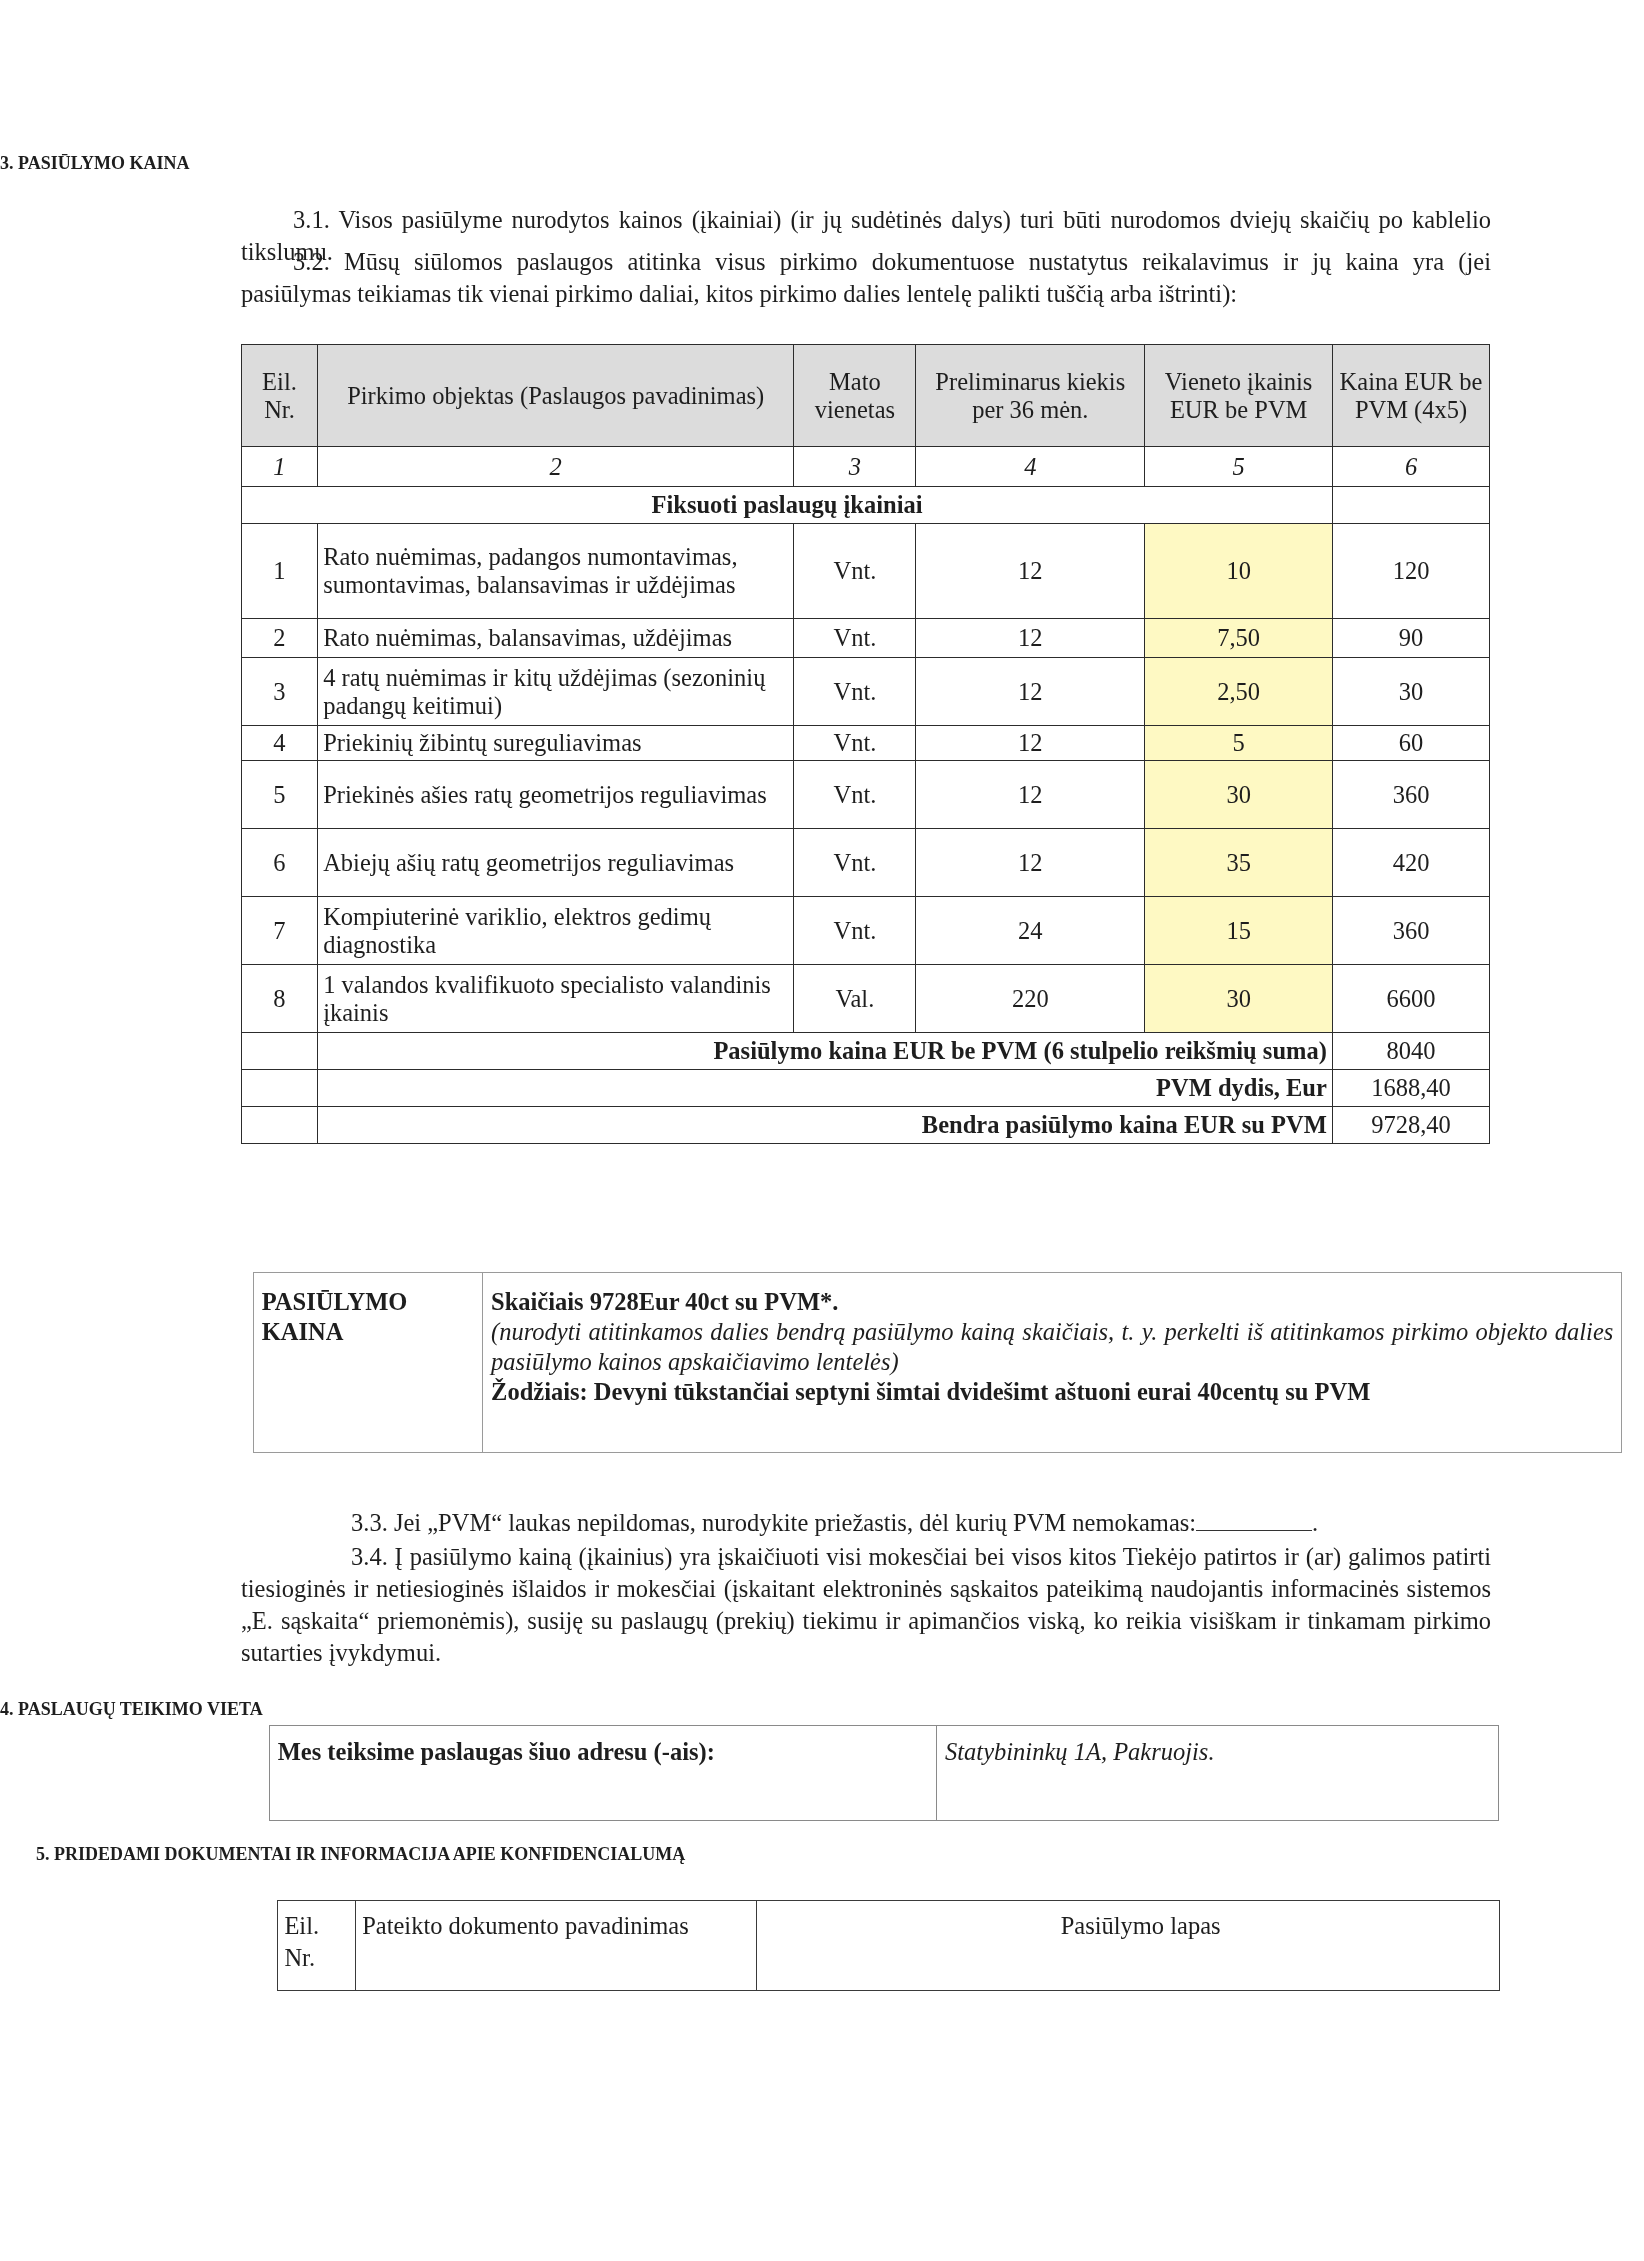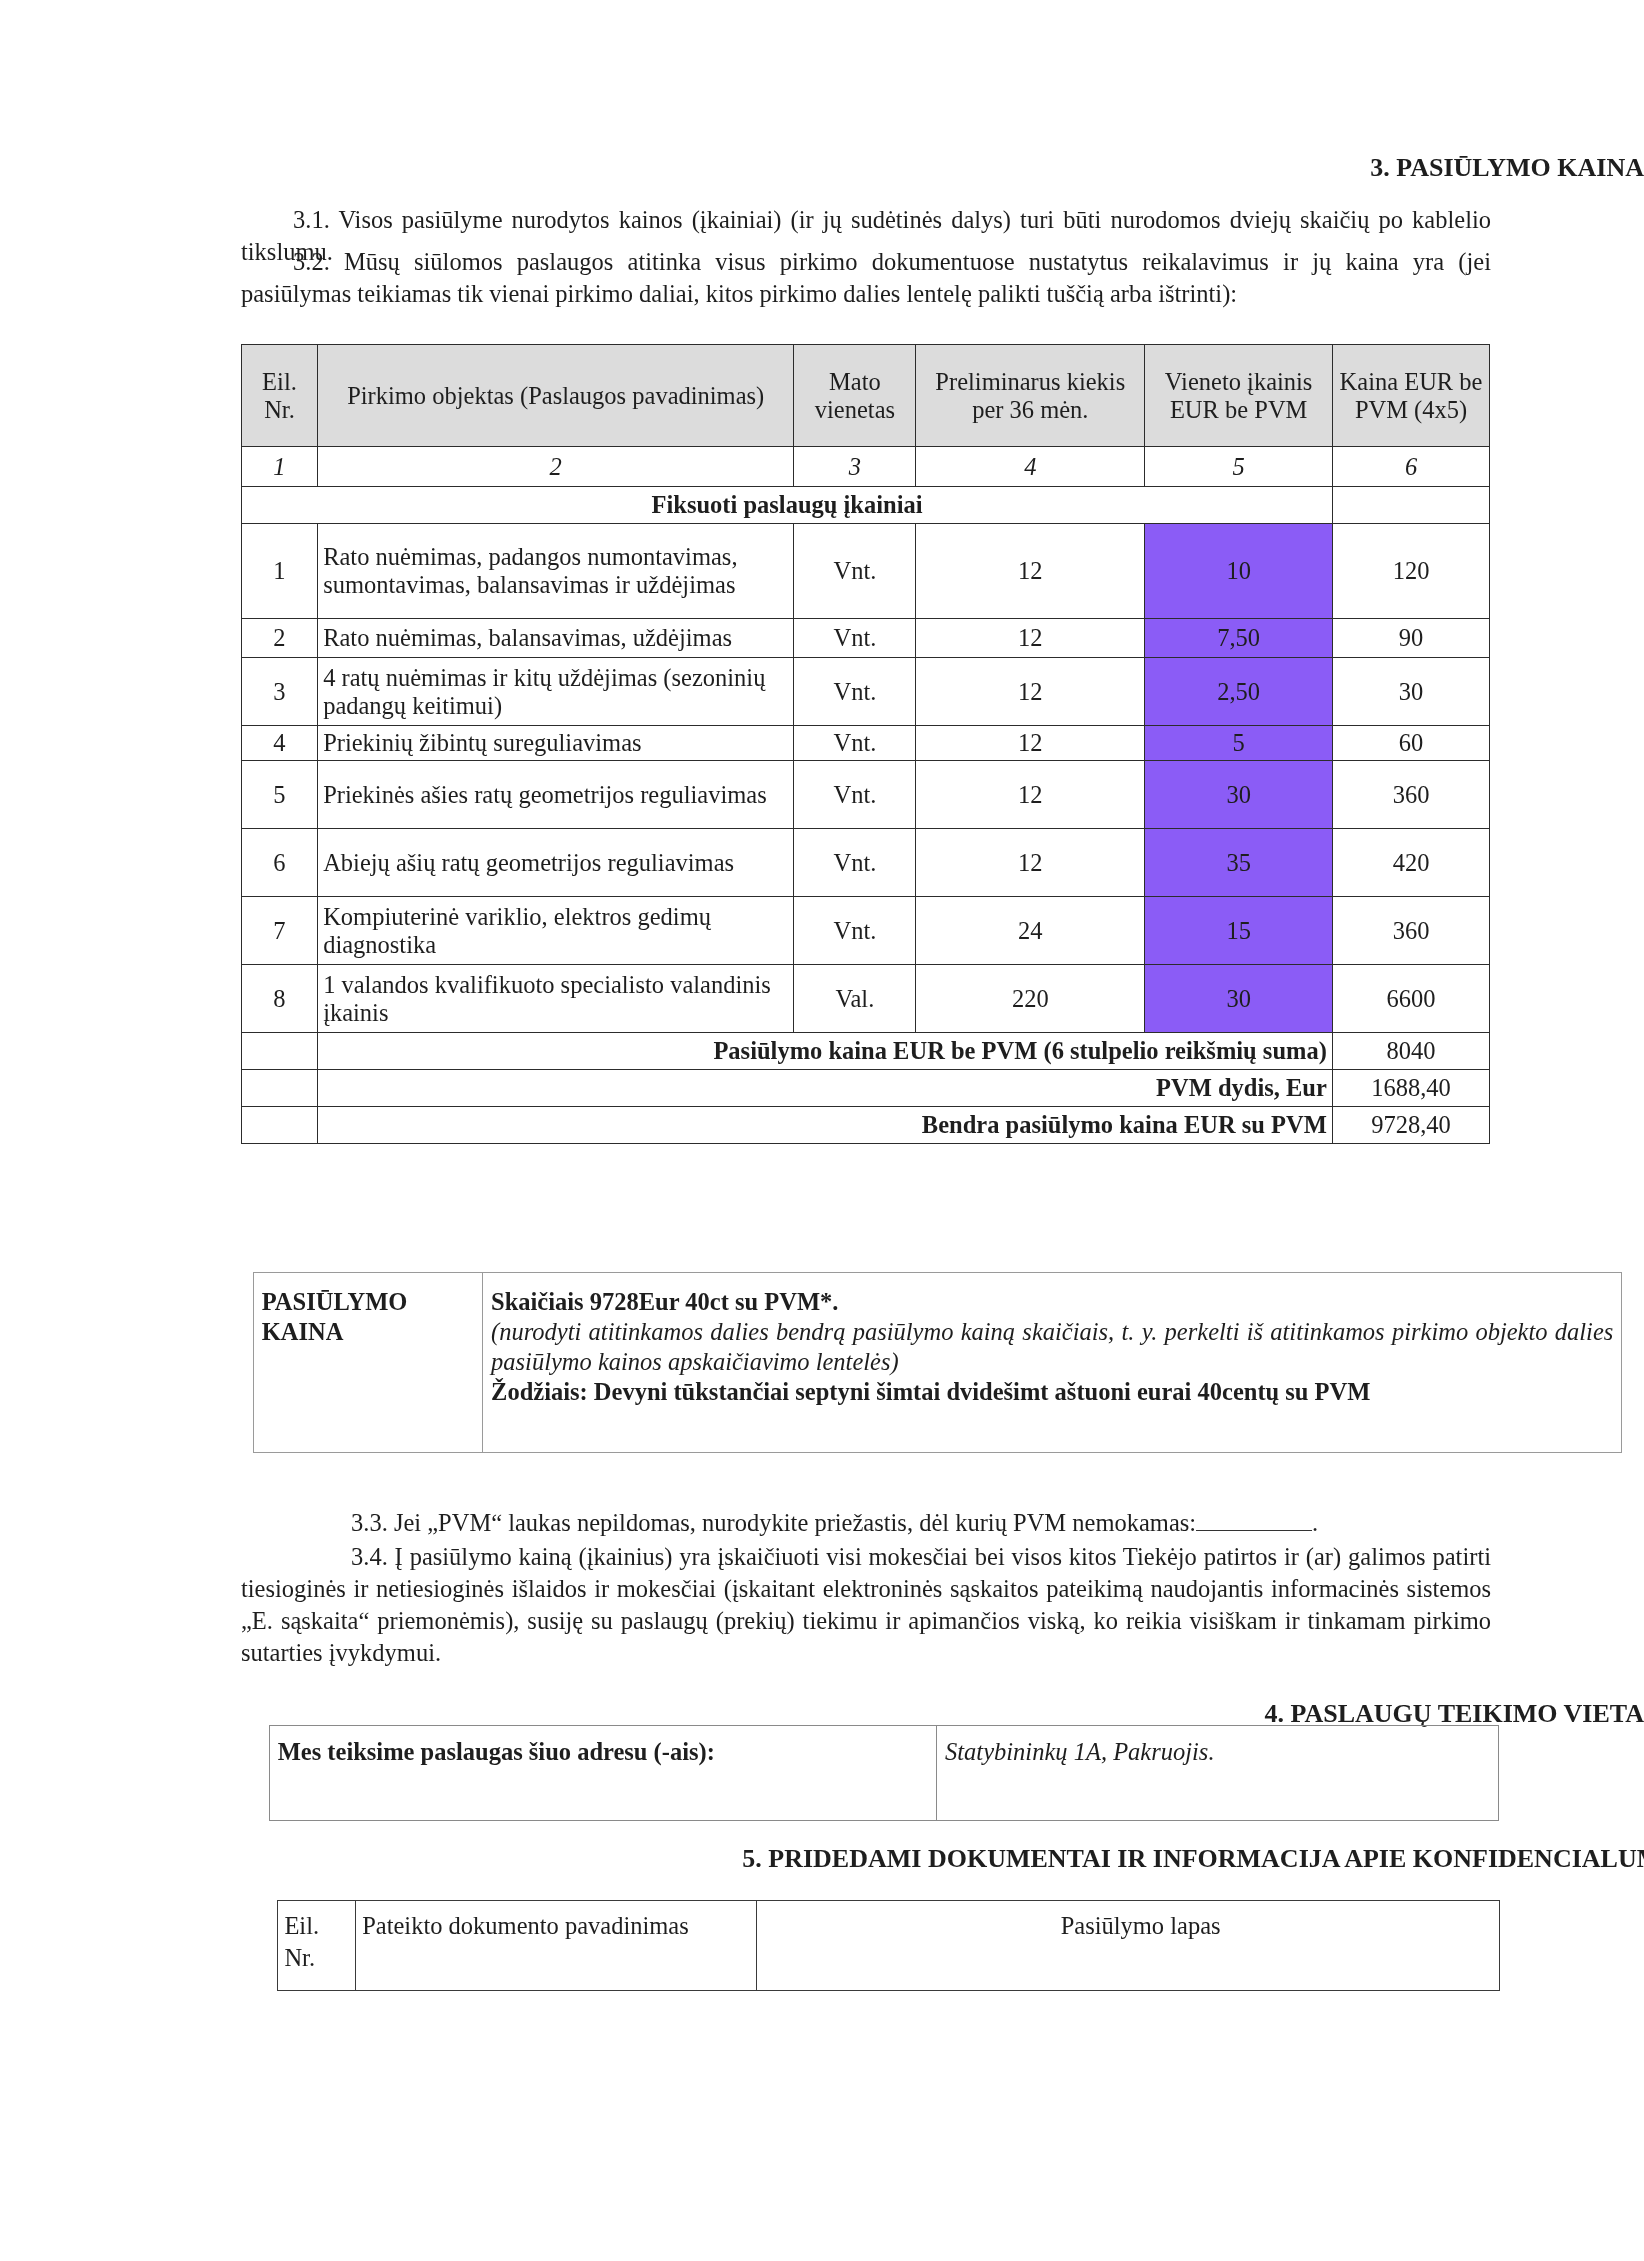--- a/index.html
+++ b/index.html
@@ -3,31 +3,31 @@
 <meta charset="utf-8">
 <style>
   html, body { margin: 0; padding: 0; background: #ffffff; }
   body {
     width: 1644px; height: 2261px; position: relative; overflow: hidden;
     font-family: "Liberation Serif", "DejaVu Serif", serif;
     color: #1e1e1e;
     font-size: 24.5px;
   }
   .abs { position: absolute; }
-  .h-title { font-weight: bold; text-align: right; font-size: 26px; }
+  .h-title { font-weight: bold; text-align: left; font-size: 18px; }
   .para { line-height: 32px; text-align: justify; }
   .indent { text-indent: 52px; }
 
   table.price { position: absolute; left: 241px; top: 344px; width: 1249px;
     border-collapse: collapse; font-size: 24.5px; }
   table.price td { border: 1.9px solid #2c2c2c; padding: 1.3px 5.2px; vertical-align: middle; line-height: 28px; }
   table.price td.c { text-align: center; }
   table.price td.r { text-align: right; }
   .hdr { background: #dcdcdc; }
-  .shade { background: #8b5cf6; }
+  .shade { background: #fef9c3; }
   .ital { font-style: italic; }
   .bold { font-weight: bold; }
 
   table.offer { position: absolute; left: 253px; top: 1272px; width: 1369px; border-collapse: collapse; }
   table.offer td { border: 1.3px solid #9a9a9a; vertical-align: top; padding: 14px 7.7px; line-height: 30px; }
 
   table.addr { position: absolute; left: 269px; top: 1725px; width: 1230px; border-collapse: collapse; }
   table.addr td { border: 1.3px solid #8a8a8a; vertical-align: top; padding: 11.6px 7.7px; height: 71px; }
 
   table.docs { position: absolute; left: 277px; top: 1900px; width: 1223px; border-collapse: collapse; }

